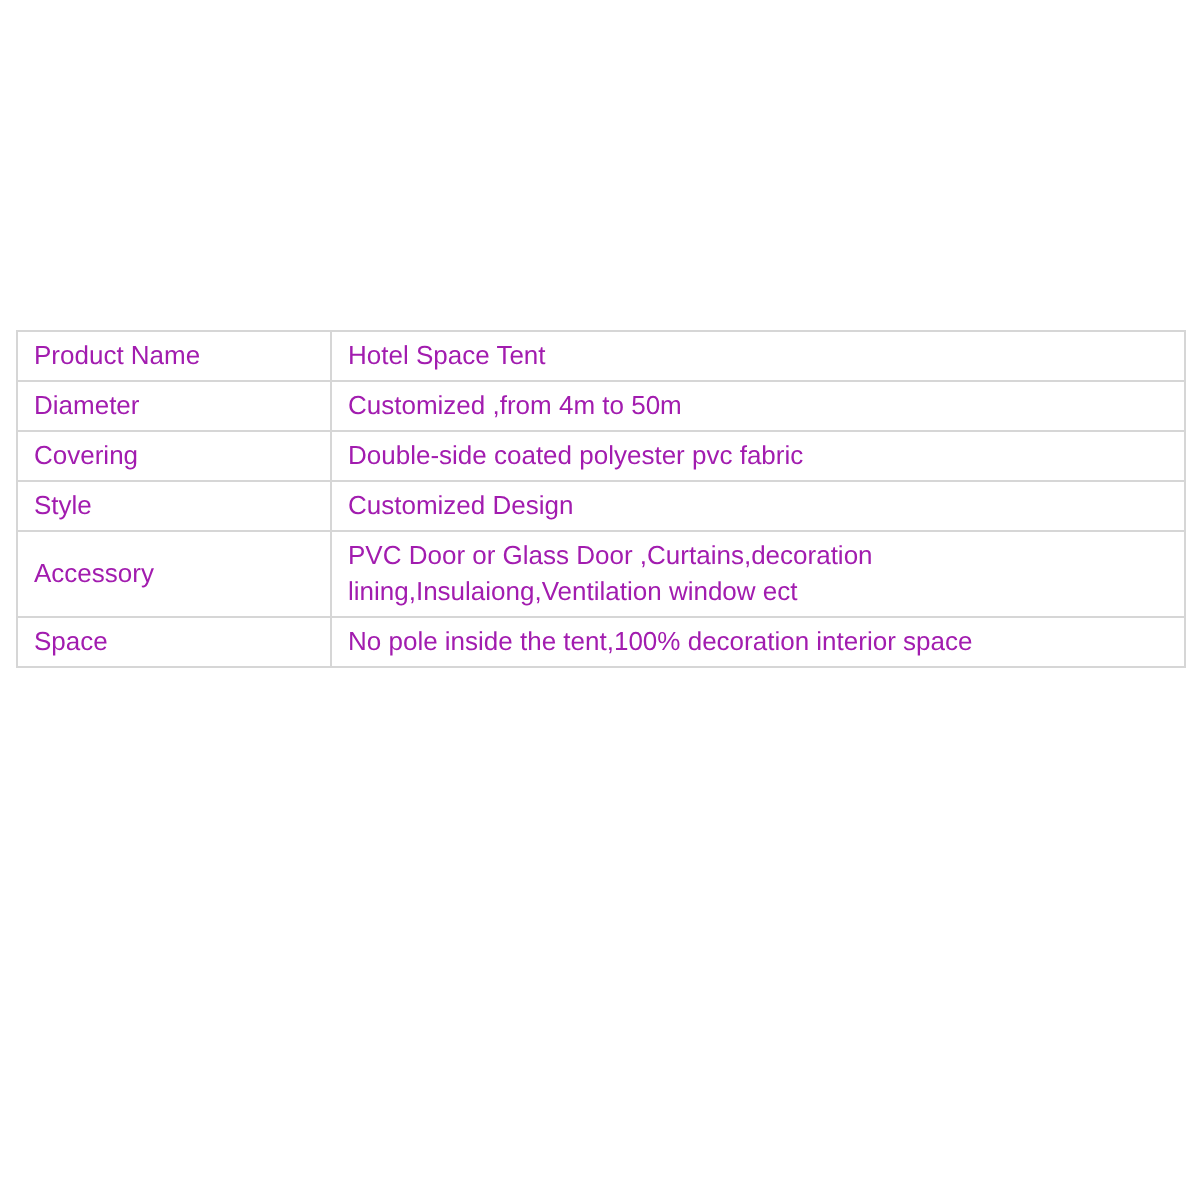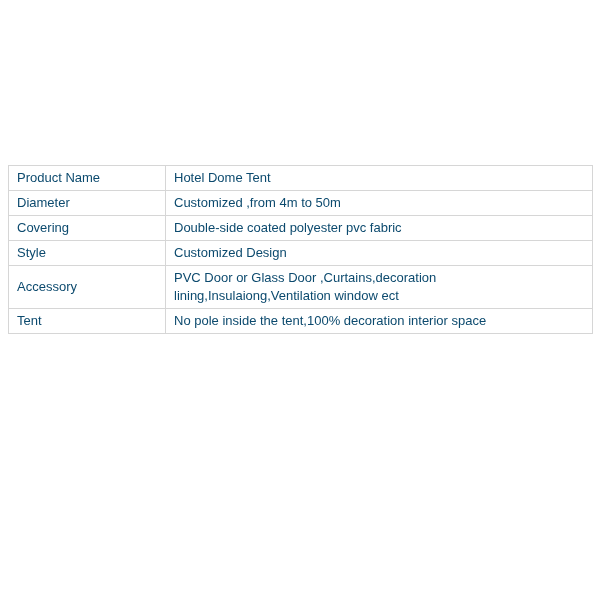--- a/index.html
+++ b/index.html
@@ -19,56 +19,56 @@
     left: 8px;
     top: 165px;
     width: 585px;
     border-collapse: collapse;
     table-layout: fixed;
   }
   .spec-table td {
     border: 1px solid #d6d6d6;
     font-size: 13px;
     line-height: 18px;
-    color: #0c4a6e;
+    color: #a21caf;
     padding: 3px 8px;
     vertical-align: middle;
     height: 18px;
     overflow: hidden;
   }
   td.label-cell {
     width: 140px;
   }
   td.value-cell {
     white-space: pre-line;
   }
 </style>
 </head>
 <body>
 
 <table class="spec-table">
   <tbody>
     <tr>
       <td class="label-cell">Product Name</td>
-      <td class="value-cell">Hotel Dome Tent</td>
+      <td class="value-cell">Hotel Space Tent</td>
     </tr>
     <tr>
       <td class="label-cell">Diameter</td>
       <td class="value-cell">Customized ,from 4m to 50m</td>
     </tr>
     <tr>
       <td class="label-cell">Covering</td>
       <td class="value-cell">Double-side coated polyester pvc fabric</td>
     </tr>
     <tr>
       <td class="label-cell">Style</td>
       <td class="value-cell">Customized Design</td>
     </tr>
     <tr>
       <td class="label-cell">Accessory</td>
       <td class="value-cell">PVC Door or Glass Door ,Curtains,decoration lining,Insulaiong,Ventilation window ect</td>
     </tr>
     <tr>
-      <td class="label-cell">Tent</td>
+      <td class="label-cell">Space</td>
       <td class="value-cell">No pole inside the tent,100% decoration interior space</td>
     </tr>
   </tbody>
 </table>
 
 </body></html>

